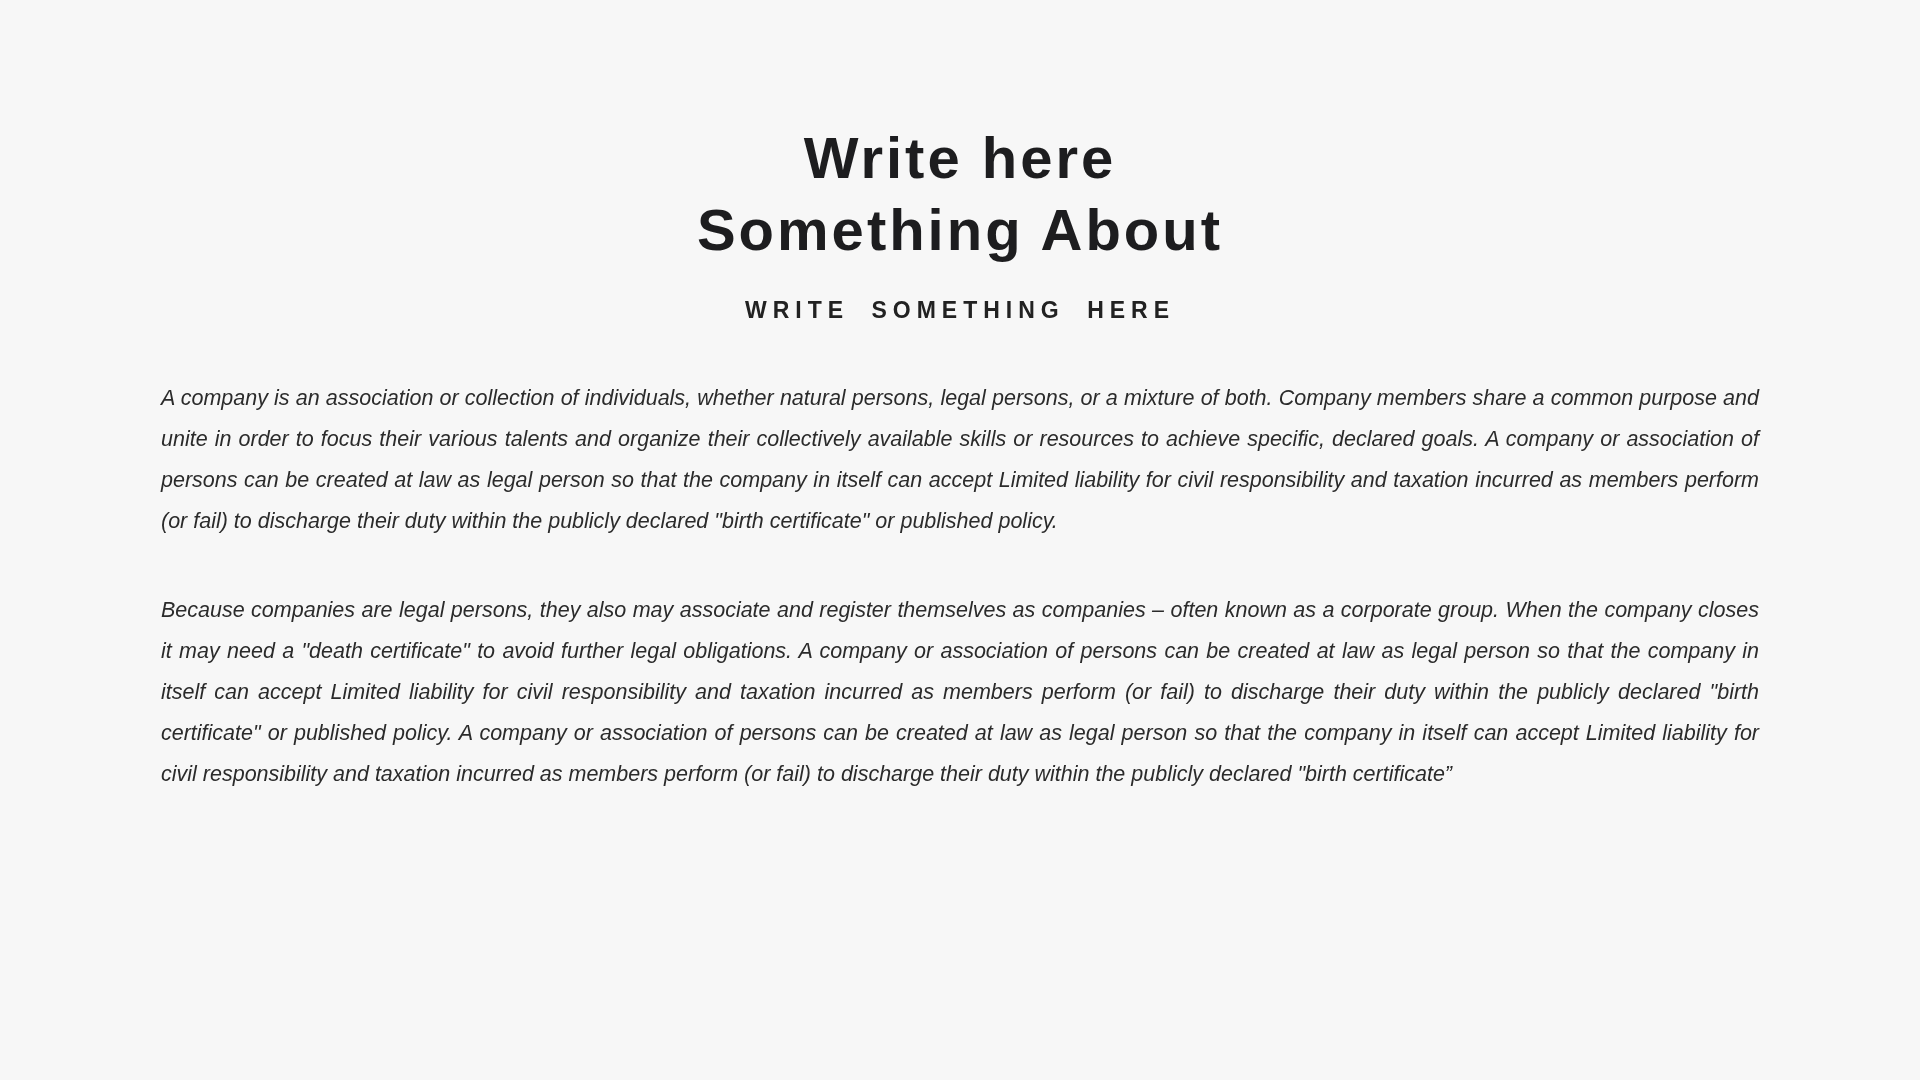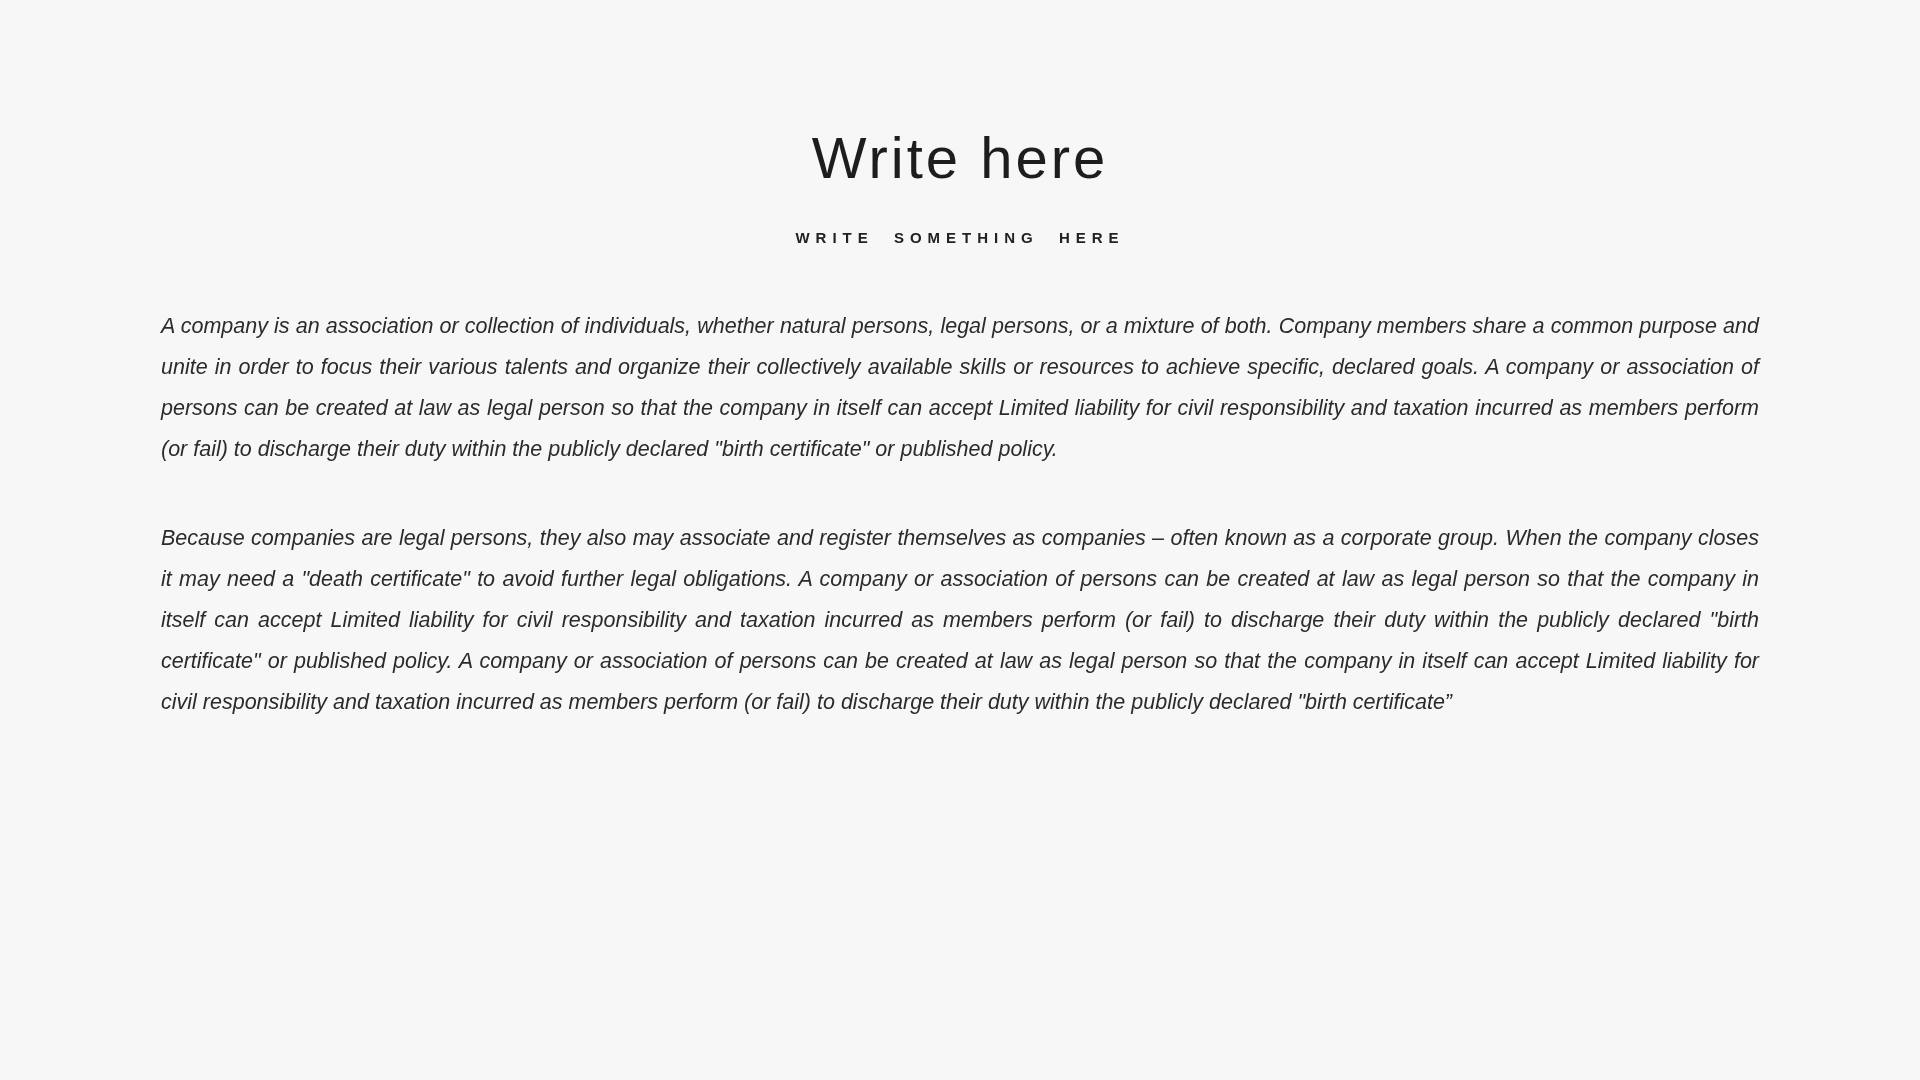--- a/index.html
+++ b/index.html
@@ -17,28 +17,28 @@
     overflow:hidden;
   }
   .header{
     padding-top:122px;
     text-align:center;
   }
   .title{
     margin:0;
     font-size:58px;
     line-height:72px;
-    font-weight:400;
+    font-weight:700;
     letter-spacing:3px;
     color:var(--heading);
   }
   .title .line{display:block;}
   .subtitle{
     margin-top:34px;
-    font-size:15px;
+    font-size:23px;
     line-height:20px;
     font-weight:700;
     letter-spacing:6px;
     word-spacing:10px;
     color:#222222;
     text-transform:uppercase;
   }
   .content{
     margin:58px 161px 0 161px;
     font-style:italic;
@@ -52,20 +52,21 @@
     text-justify:inter-word;
   }
 </style>
 </head>
 <body>
 
 <div class="page">
   <div class="header">
     <h1 class="title">
       <span class="line">Write here</span>
+      <span class="line">Something About</span>
     </h1>
     <div class="subtitle">WRITE SOMETHING HERE</div>
   </div>
 
   <div class="content">
     <p>A company is an association or collection of individuals, whether natural persons, legal persons, or a mixture of both. Company members share a common purpose and unite in order to focus their various talents and organize their collectively available skills or resources to achieve specific, declared goals. A company or association of persons can be created at law as legal person so that the company in itself can accept Limited liability for civil responsibility and taxation incurred as members perform (or fail) to discharge their duty within the publicly declared "birth certificate" or published policy.</p>
     <p>Because companies are legal persons, they also may associate and register themselves as companies – often known as a corporate group. When the company closes it may need a "death certificate" to avoid further legal obligations. A company or association of persons can be created at law as legal person so that the company in itself can accept Limited liability for civil responsibility and taxation incurred as members perform (or fail) to discharge their duty within the publicly declared "birth certificate" or published policy. A company or association of persons can be created at law as legal person so that the company in itself can accept Limited liability for civil responsibility and taxation incurred as members perform (or fail) to discharge their duty within the publicly declared "birth certificate”</p>
   </div>
 </div>
 

